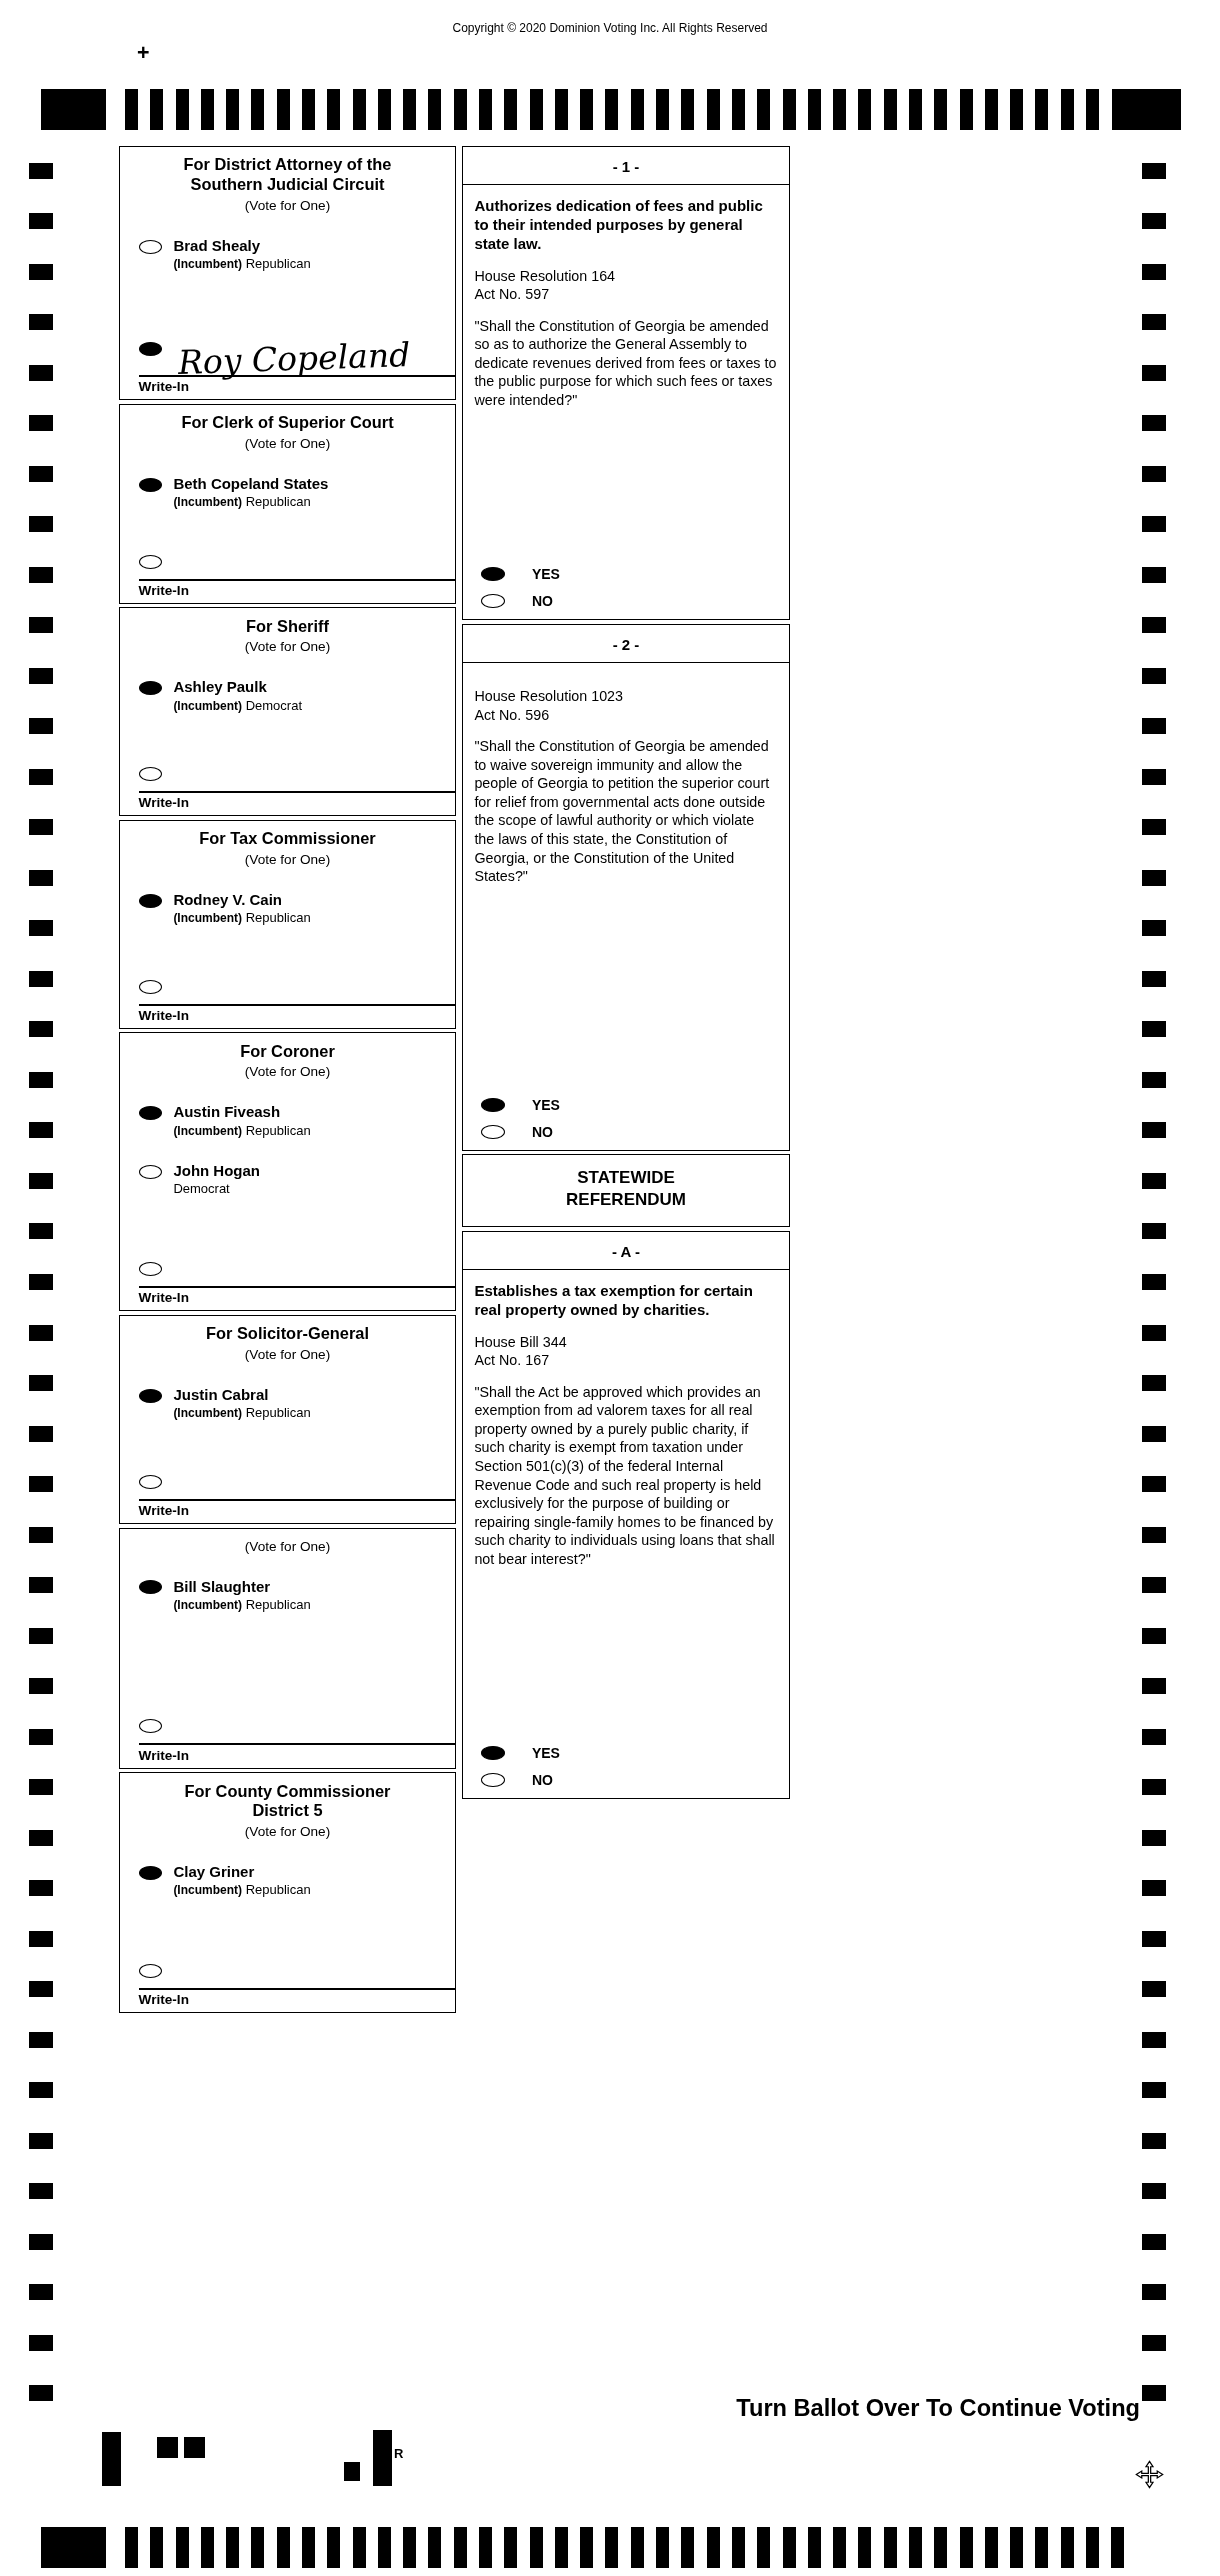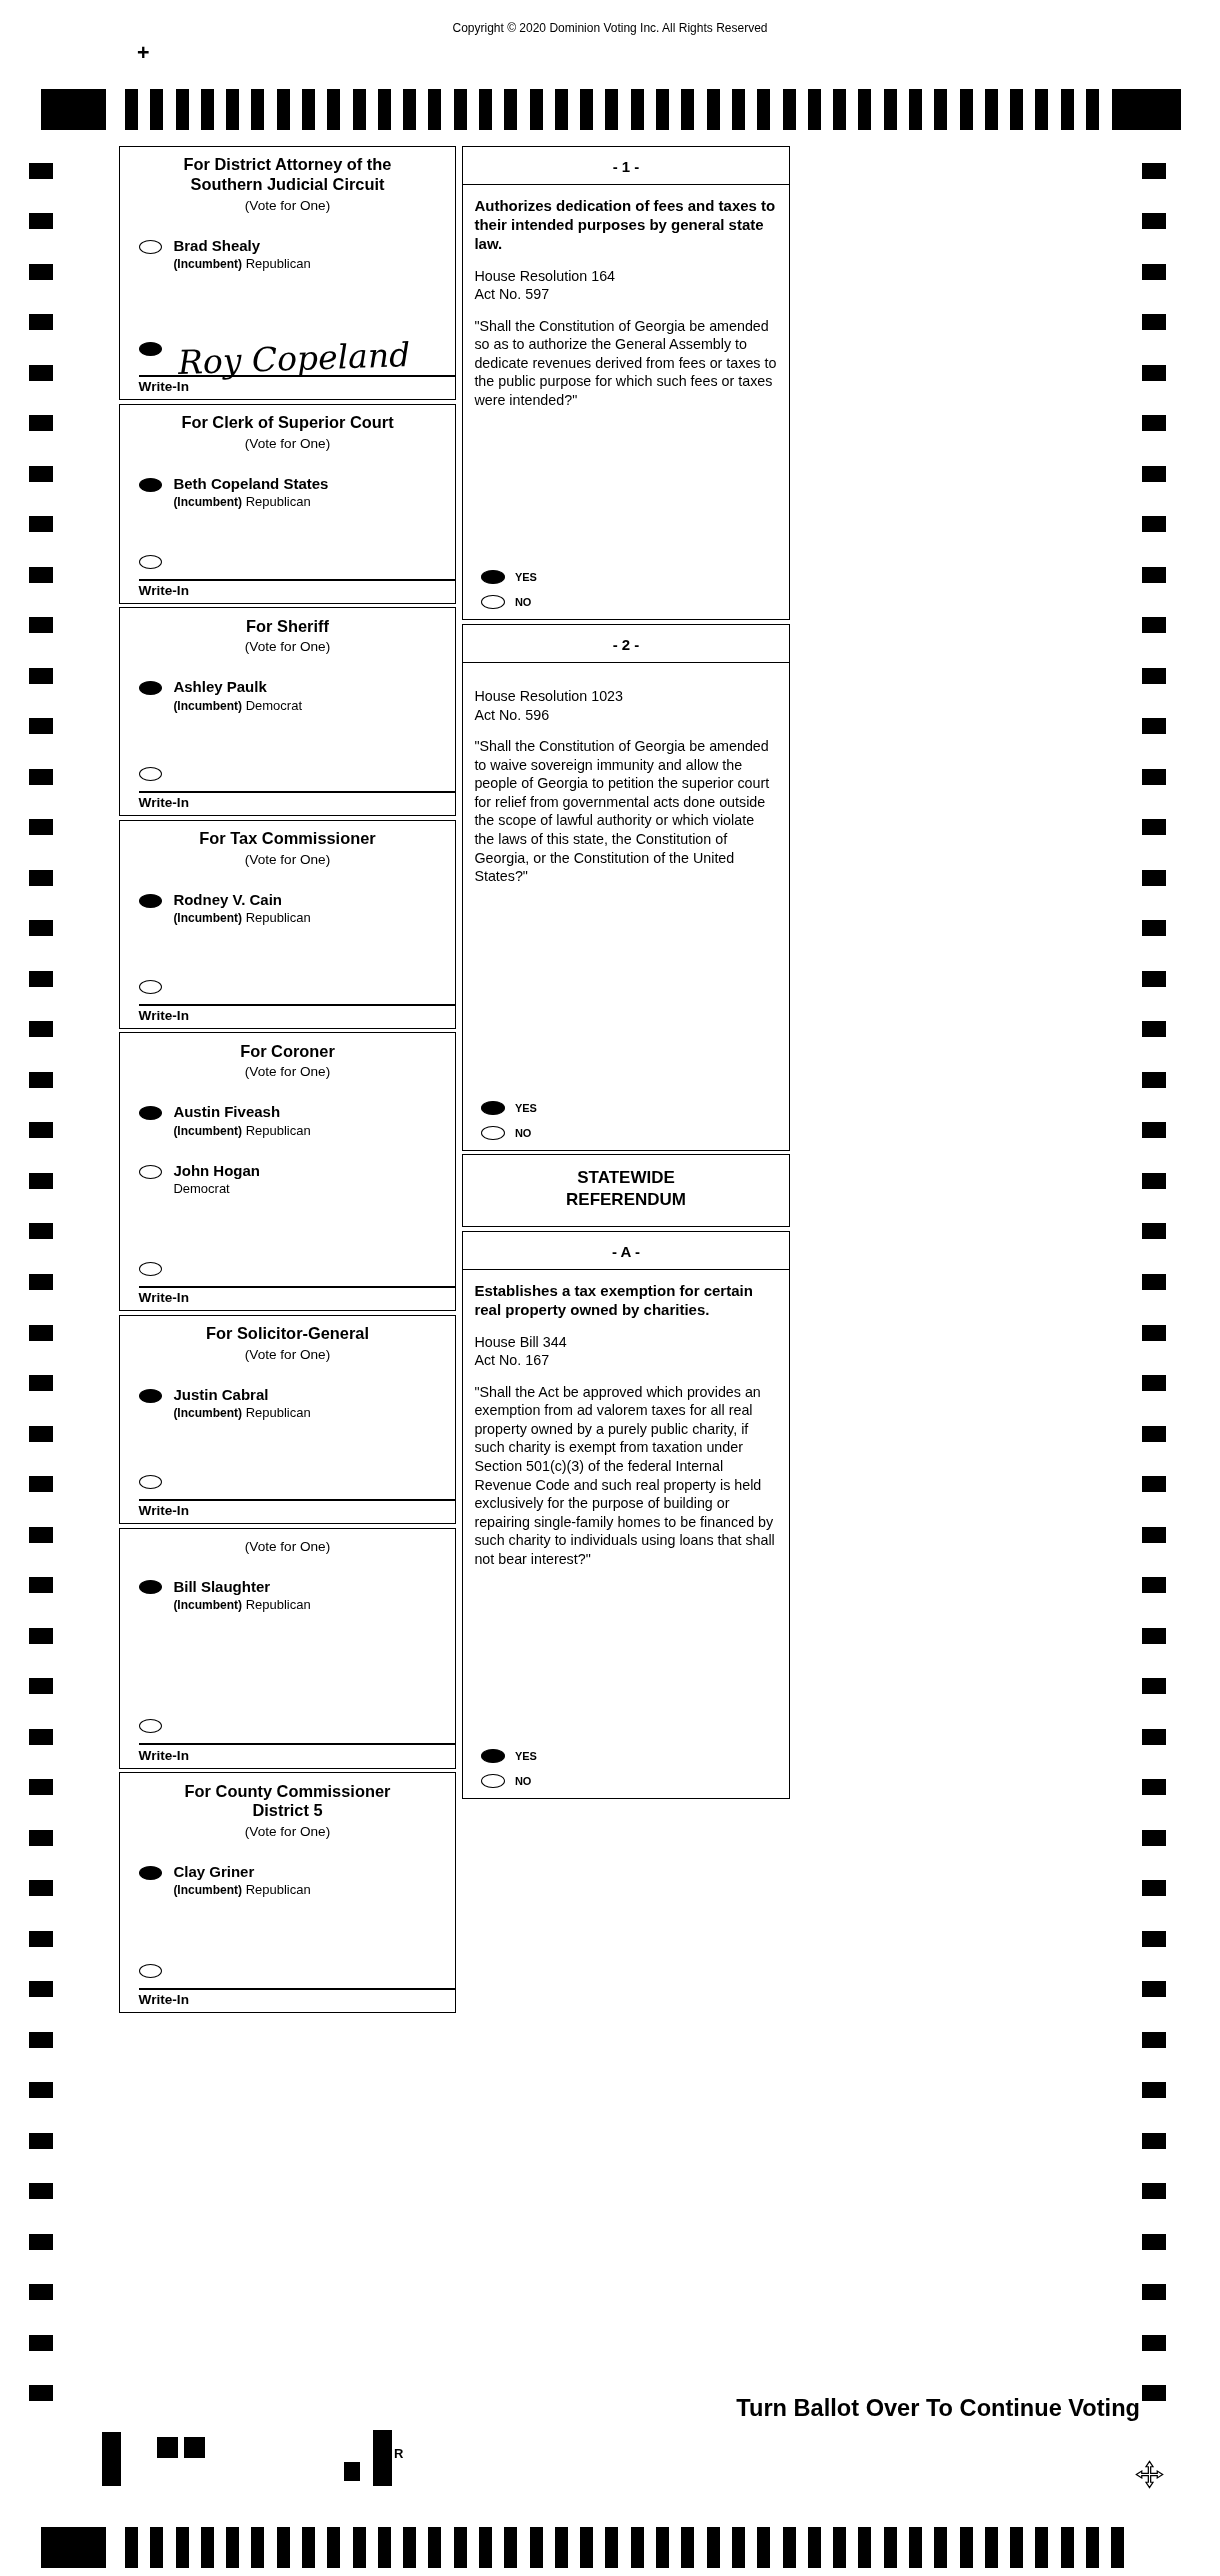--- a/index.html
+++ b/index.html
@@ -44,21 +44,21 @@
     display:flex; flex-direction:column; padding:4.3px 11.4px 8.6px;
   }
   .mhead { font-weight:bold; font-size:17px; text-align:center; line-height:1.3; white-space:pre-line; padding:7.1px 0; }
   .mnum  { font-weight:bold; font-size:15px; text-align:center; padding:7.1px 0 8.6px; border-bottom:1.4px solid #000; margin:0 -11.4px 11.4px; }
   .msummary { font-weight:bold; font-size:15px; line-height:1.27; }
   .mrefs { font-size:14.3px; margin-top:13px; line-height:1.3; }
   .mquestion { font-size:14.3px; margin-top:13px; line-height:1.3; }
   .mchoices { margin-top:auto; padding:5.7px 0 1.4px 7.1px; }
   .choice { display:flex; align-items:center; margin-top:10.7px; }
   .choice .oval { margin:0; }
-  .choice-label { font-weight:bold; font-size:11px; margin-left:10px; }
+  .choice-label { font-weight:bold; font-size:14px; margin-left:27px; }
 
   .turn-over { position:absolute; right:80px; top:2395px; font-weight:bold; font-size:23.6px; }
   .reg-r { position:absolute; left:394px; top:2446px; font-size:13px; font-weight:bold; }
   .cross { position:absolute; left:1134px; top:2459px; width:31px; height:31px; }
 </style>
 </head>
 <body>
 
 <div class="ballot">
 
@@ -403,21 +403,21 @@
       </div>
     </section>
 
   </div>
 
   <div class="col-right">
 
 
     <section class="mbox" style="min-height:474px">
       <div class="mnum">- 1 -</div>
-      <div class="msummary">Authorizes dedication of fees and taxes to their intended purposes by general state law.</div>
+      <div class="msummary">Authorizes dedication of fees and public to their intended purposes by general state law.</div>
       <div class="mrefs">
         <div>House Resolution 164</div>
         <div>Act No. 597</div>
       </div>
       <div class="mquestion">"Shall the Constitution of Georgia be amended so as to authorize the General Assembly to dedicate revenues derived from fees or taxes to the public purpose for which such fees or taxes were intended?"</div>
       <div class="mchoices">
         <div class="choice">
           <span class="oval filled"></span>
           <span class="choice-label">YES</span>
         </div>

